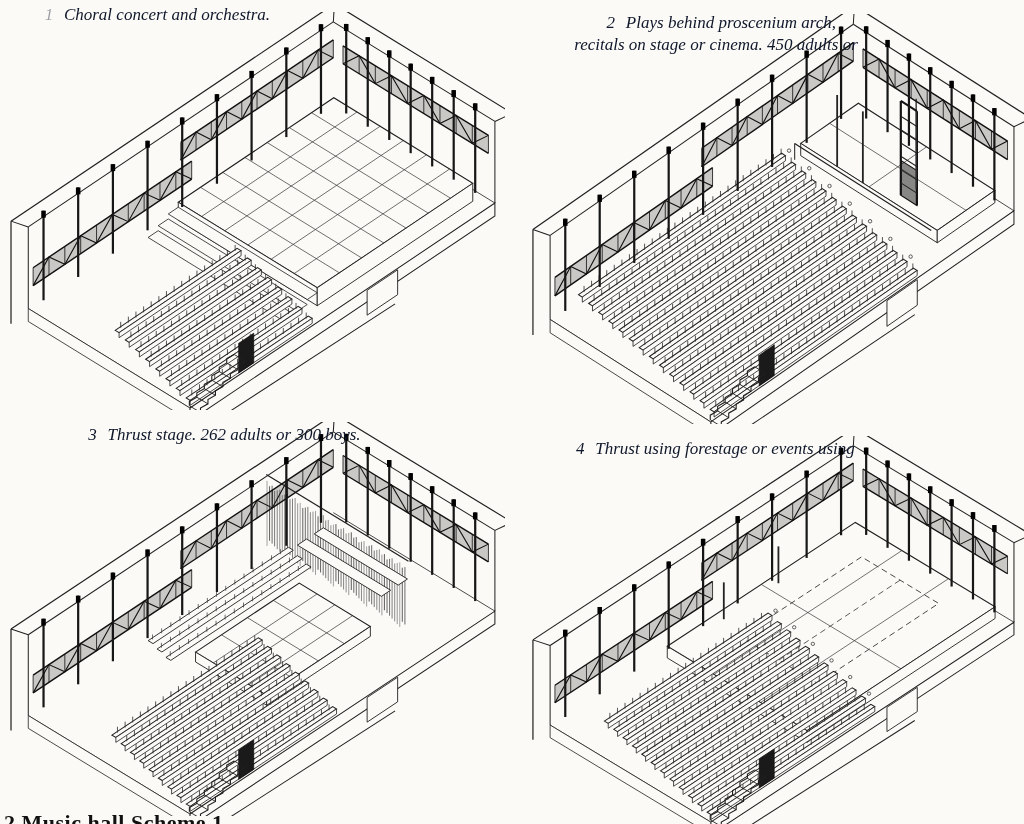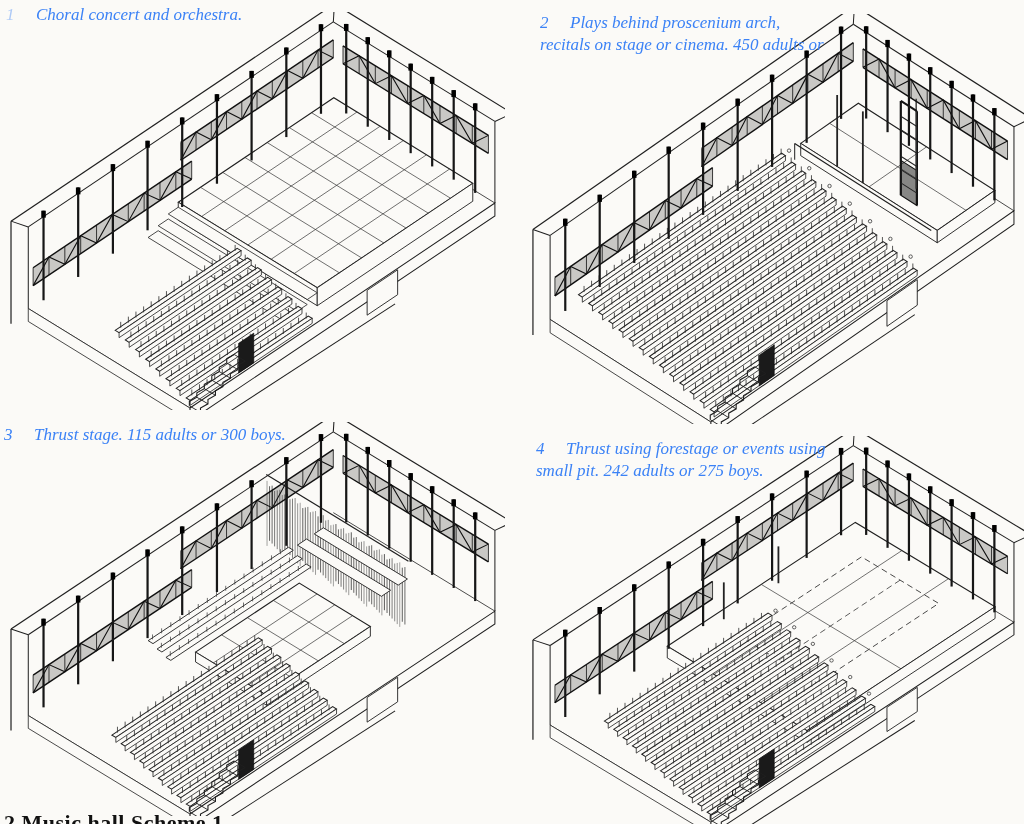--- a/index.html
+++ b/index.html
@@ -8,22 +8,23 @@
     width:1024px;height:824px;
     overflow:hidden;
     background:#fbfaf7;
     font-family:"Liberation Serif", serif;
   }
   .caption{
     position:absolute;
     font-style:italic;
     font-size:17px;
     line-height:1.3;
-    color:#3b82f6;
+    color:#0f172a;
     z-index:5;
+    text-align:center;
   }
   .caption .num{display:inline-block;min-width:30px}
   .caption .num.cut{opacity:.4}
   .draw{position:absolute;z-index:1}
   .footer-heading{
     position:absolute;
     left:4px;top:810px;
     font-family:"Liberation Serif", serif;
     font-weight:bold;
     font-size:22px;
@@ -39,26 +40,25 @@
 <div class="caption" id="cap1" style="left:6px;top:4px;width:292px">
   <span class="num cut">1</span><span>Choral concert and orchestra.</span>
 </div>
 
 <div class="caption" id="cap2" style="left:540px;top:12px;width:352px">
   <span class="num">2</span><span>Plays behind proscenium arch,</span>
   <div>recitals on stage or cinema. 450 adults or</div>
 </div>
 
 <div class="caption" id="cap3" style="left:4px;top:424px;width:430px">
-  <span class="num">3</span><span>Thrust stage. 115 adults or 300 boys.</span>
+  <span class="num">3</span><span>Thrust stage. 262 adults or 300 boys.</span>
 </div>
 
 <div class="caption" id="cap4" style="left:536px;top:438px;width:348px">
   <span class="num">4</span><span>Thrust using forestage or events using</span>
-  <div>small pit. 242 adults or 275 boys.</div>
 </div>
 
 <svg id="d1" class="draw" style="left:0;top:12px;width:505px;height:398px" viewBox="0 0 500 400" preserveAspectRatio="none">
     <line x1="28.0" y1="216.0" x2="330.0" y2="10.0" stroke="#1f1f1f" stroke-width="1"></line>
     <line x1="28.0" y1="216.0" x2="28.0" y2="298.0" stroke="#1f1f1f" stroke-width="1"></line>
     <line x1="10.9" y1="210.2" x2="331.1" y2="-8.2" stroke="#1f1f1f" stroke-width="1.2"></line>
     <line x1="10.9" y1="210.2" x2="10.9" y2="313.2" stroke="#1f1f1f" stroke-width="1.2"></line>
     <line x1="10.9" y1="210.2" x2="28.0" y2="216.0" stroke="#1f1f1f" stroke-width="1"></line>
     <line x1="331.1" y1="-8.2" x2="330.0" y2="10.0" stroke="#1f1f1f" stroke-width="1"></line>
     <line x1="330.0" y1="10.0" x2="490.0" y2="110.0" stroke="#1f1f1f" stroke-width="1"></line>

